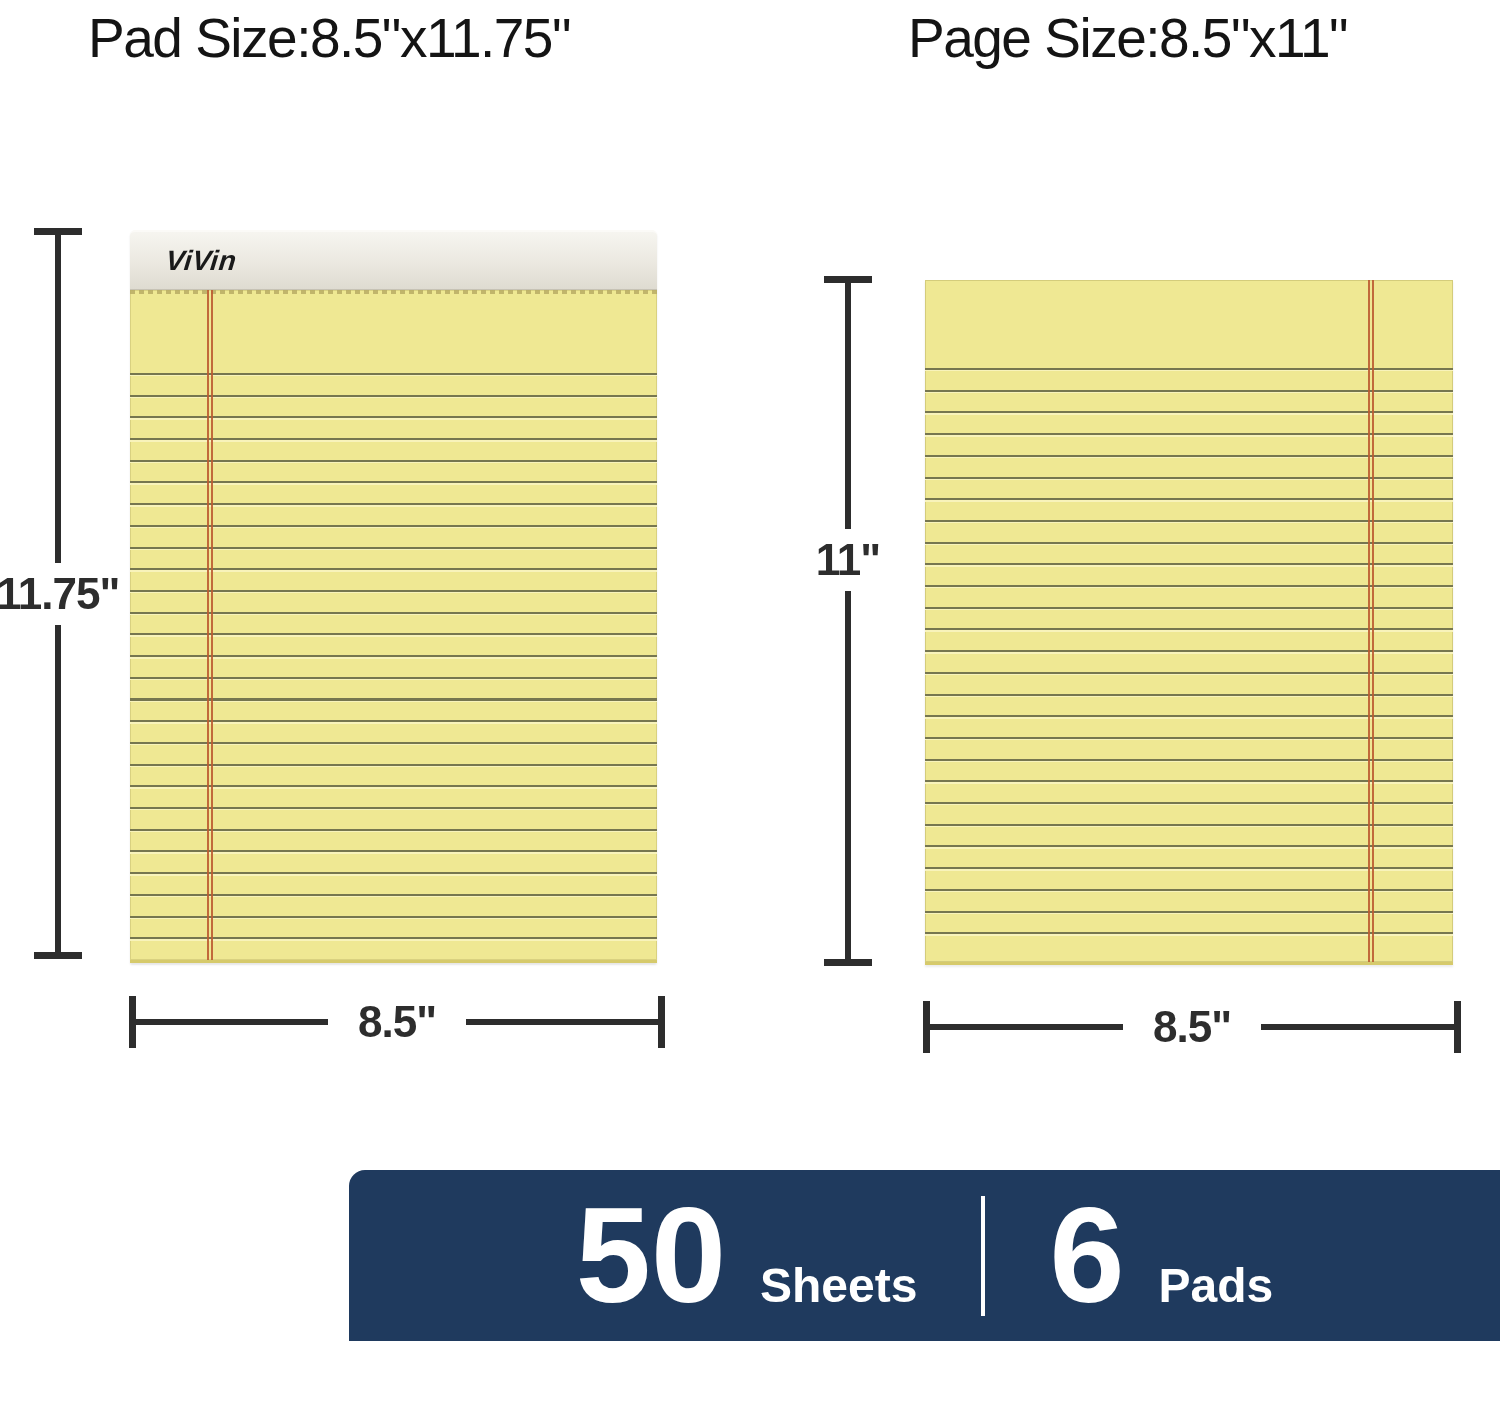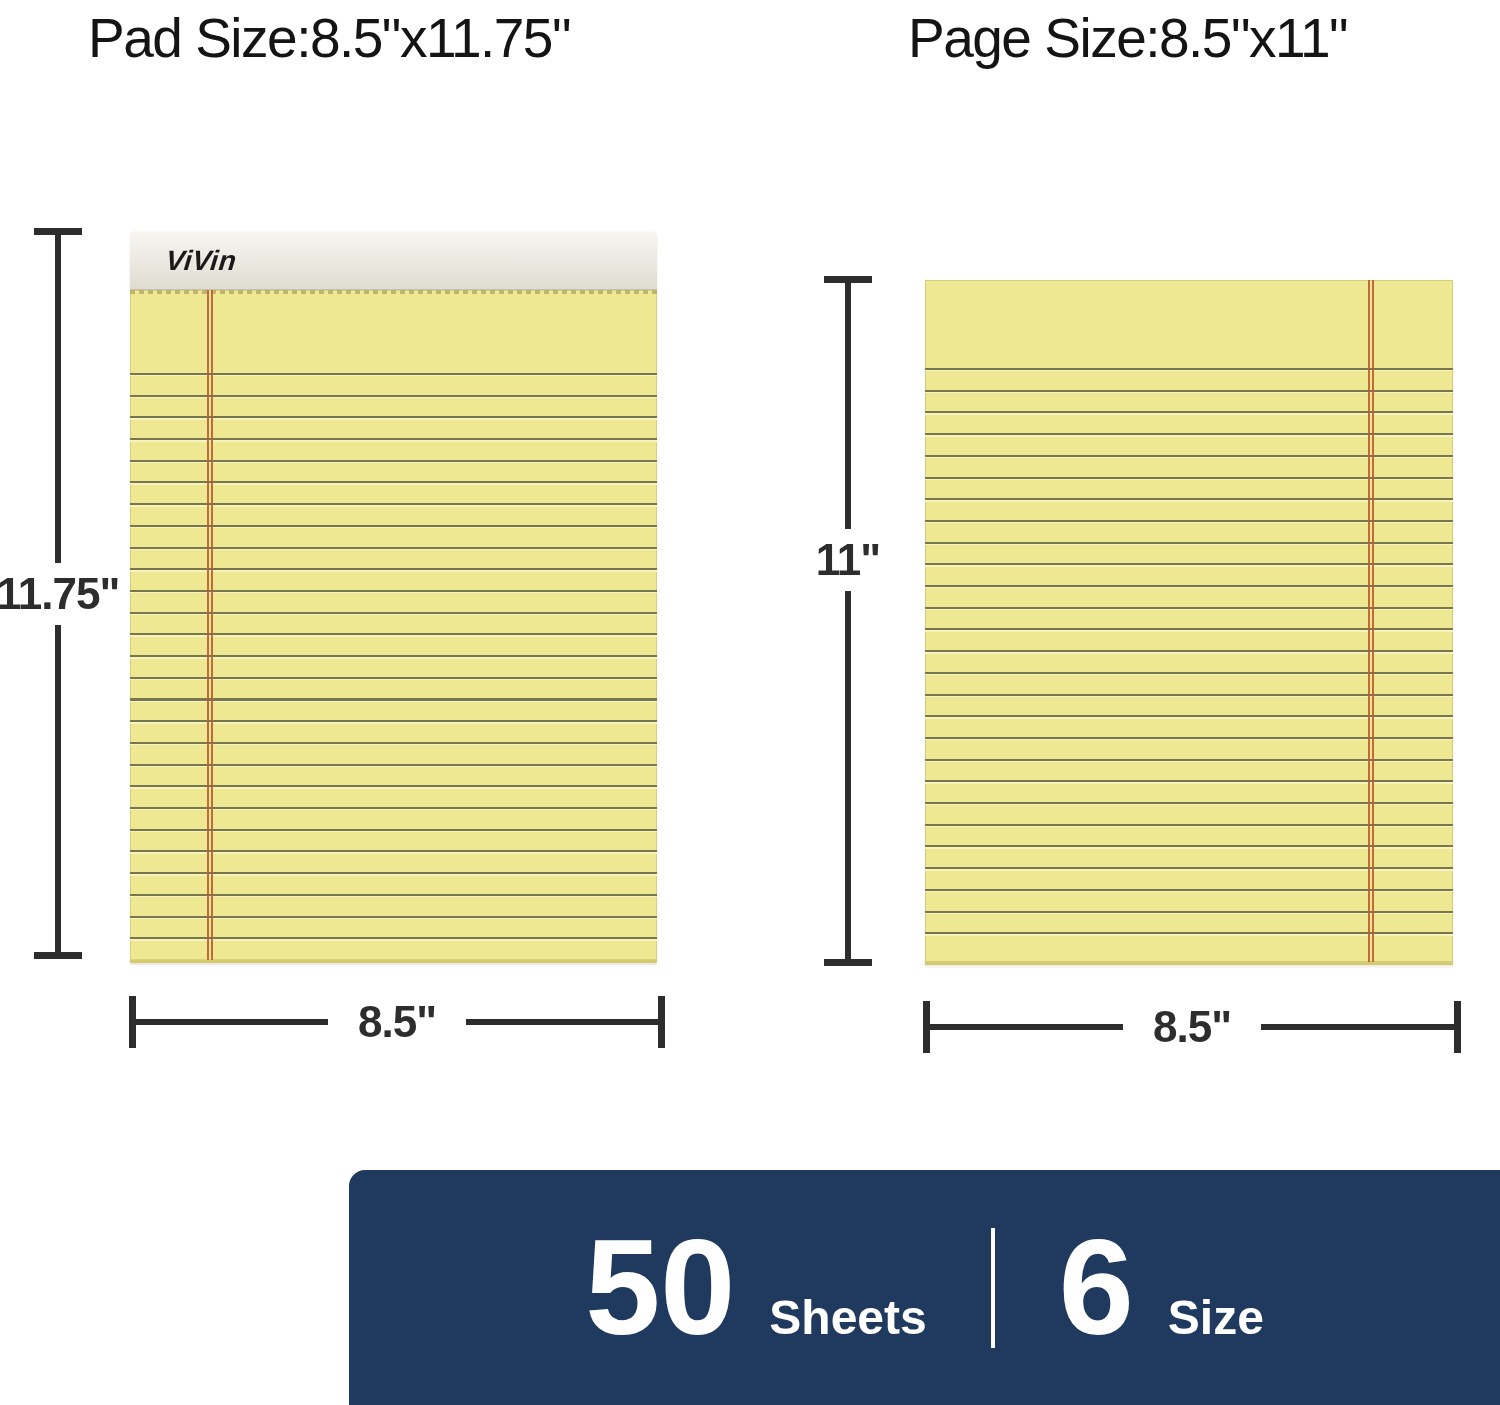--- a/index.html
+++ b/index.html
@@ -80,21 +80,21 @@
   .dim-h .cap{width:7px;height:52px;background:var(--dim);flex:none;}
   .dim-h .seg{height:6px;background:var(--dim);flex:1;}
   .dim-h .lbl{padding:0 30px;}
   #dim-left-height{left:34px;top:228px;height:731px;}
   #dim-left-width{left:129px;top:996px;width:536px;}
   #dim-right-height{left:824px;top:276px;height:690px;}
   #dim-right-width{left:923px;top:1001px;width:538px;}
 
   
   .banner{
-    position:absolute;left:349px;top:1170px;width:1151px;height:235px;
+    position:absolute;left:349px;top:1170px;width:1151px;height:171px;
     background:var(--navy);border-radius:16px 0 0 0;
     display:flex;align-items:center;justify-content:center;gap:56px;
     color:var(--banner-text);
   }
   .banner .group{display:flex;align-items:baseline;}
   .banner .num{font-size:135px;font-weight:bold;line-height:1;}
   .banner .word{font-size:48px;font-weight:bold;line-height:1;margin-left:34px;}
   .banner .divider{width:4px;height:120px;background:var(--banner-text);flex:none;margin:0 8px;}
 </style>
 </head>
@@ -154,17 +154,17 @@
   </div>
 
   <div class="banner">
     <div class="group">
       <span class="num">50</span>
       <span class="word">Sheets</span>
     </div>
     <div class="divider"></div>
     <div class="group">
       <span class="num">6</span>
-      <span class="word">Size</span>
+      <span class="word">Pads</span>
     </div>
   </div>
 
 </div>
 
 </body></html>

